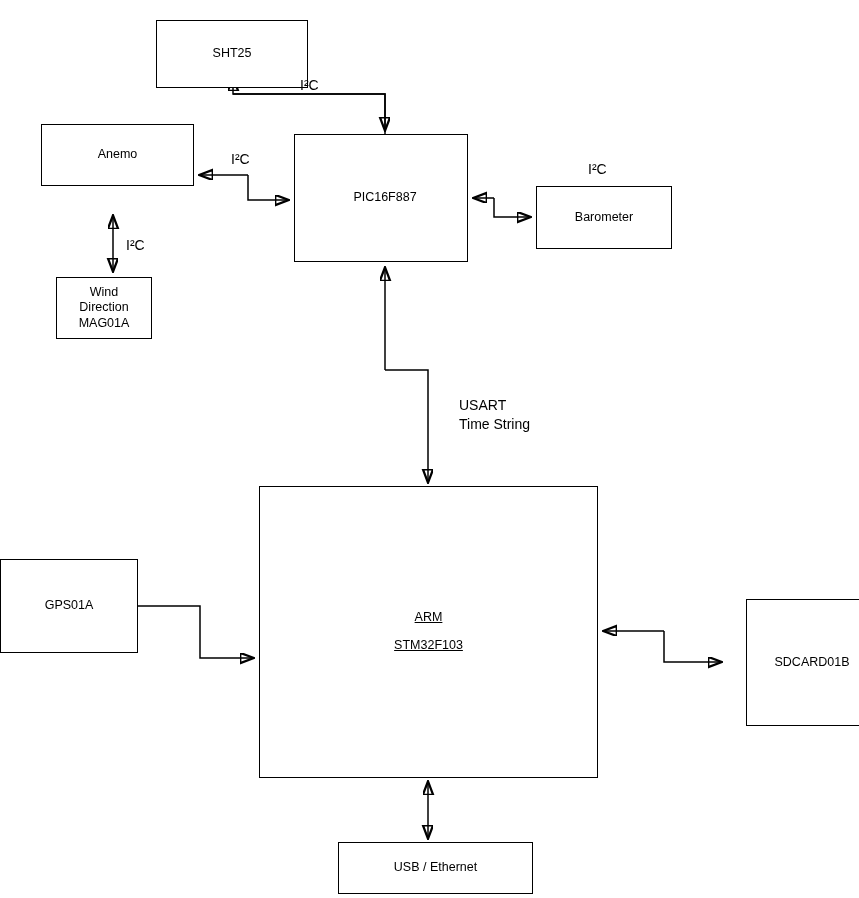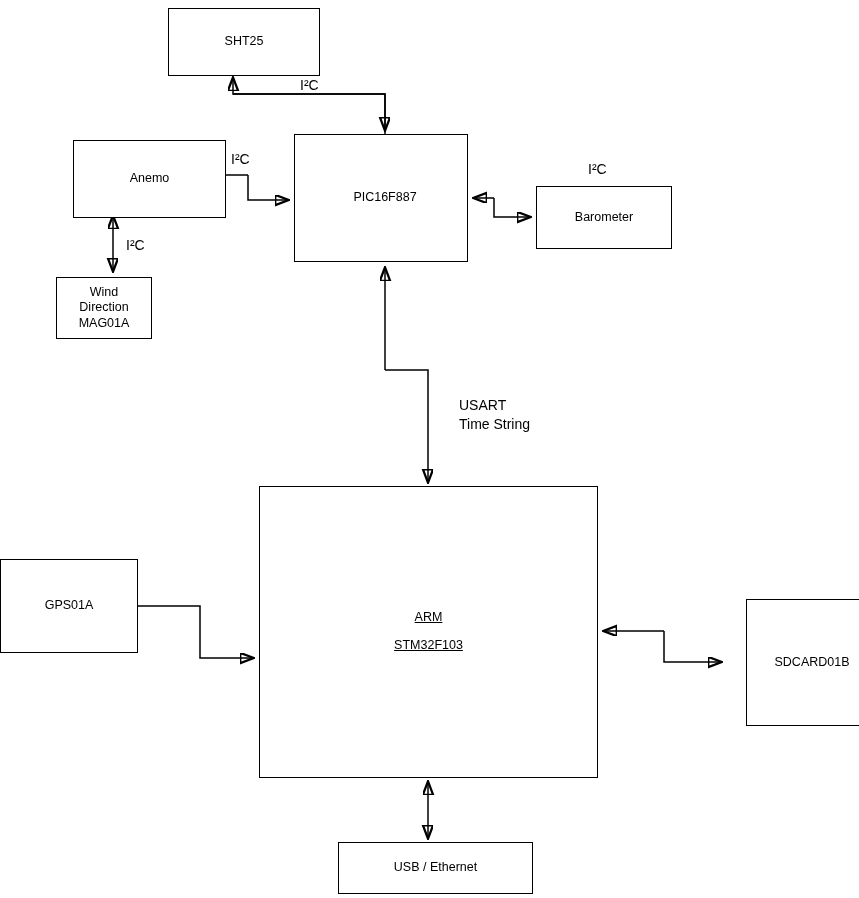--- a/index.html
+++ b/index.html
@@ -101,25 +101,25 @@
       <path d="M664,631 L604,631" marker-end="url(#arrow)"></path>
       <path d="M664,631 L664,662 L721,662" marker-end="url(#arrow)"></path>
     </g>
 
     <g>
       <path d="M428,812 L428,782" marker-end="url(#arrow)"></path>
       <path d="M428,812 L428,838" marker-end="url(#arrow)"></path>
     </g>
   </svg>
 
-  <div class="node" style="left:156px; top:8px; width:152px; height:68px;margin-left:12px;">
+  <div class="node" style="left:156px; top:20px; width:152px; height:68px;">
     <span class="node-label">SHT25</span>
   </div>
 
-  <div class="node" style="left:41px; top:140px; width:153px; height:78px;margin-left:32px;">
+  <div class="node" style="left:41px; top:124px; width:153px; height:62px;">
     <span class="node-label">Anemo</span>
   </div>
 
   <div class="node" style="left:294px; top:134px; width:174px; height:128px;padding-left:8px;">
     <span class="node-label">PIC16F887</span>
   </div>
 
   <div class="node" style="left:536px; top:186px; width:136px; height:63px;">
     <span class="node-label">Barometer</span>
   </div>

